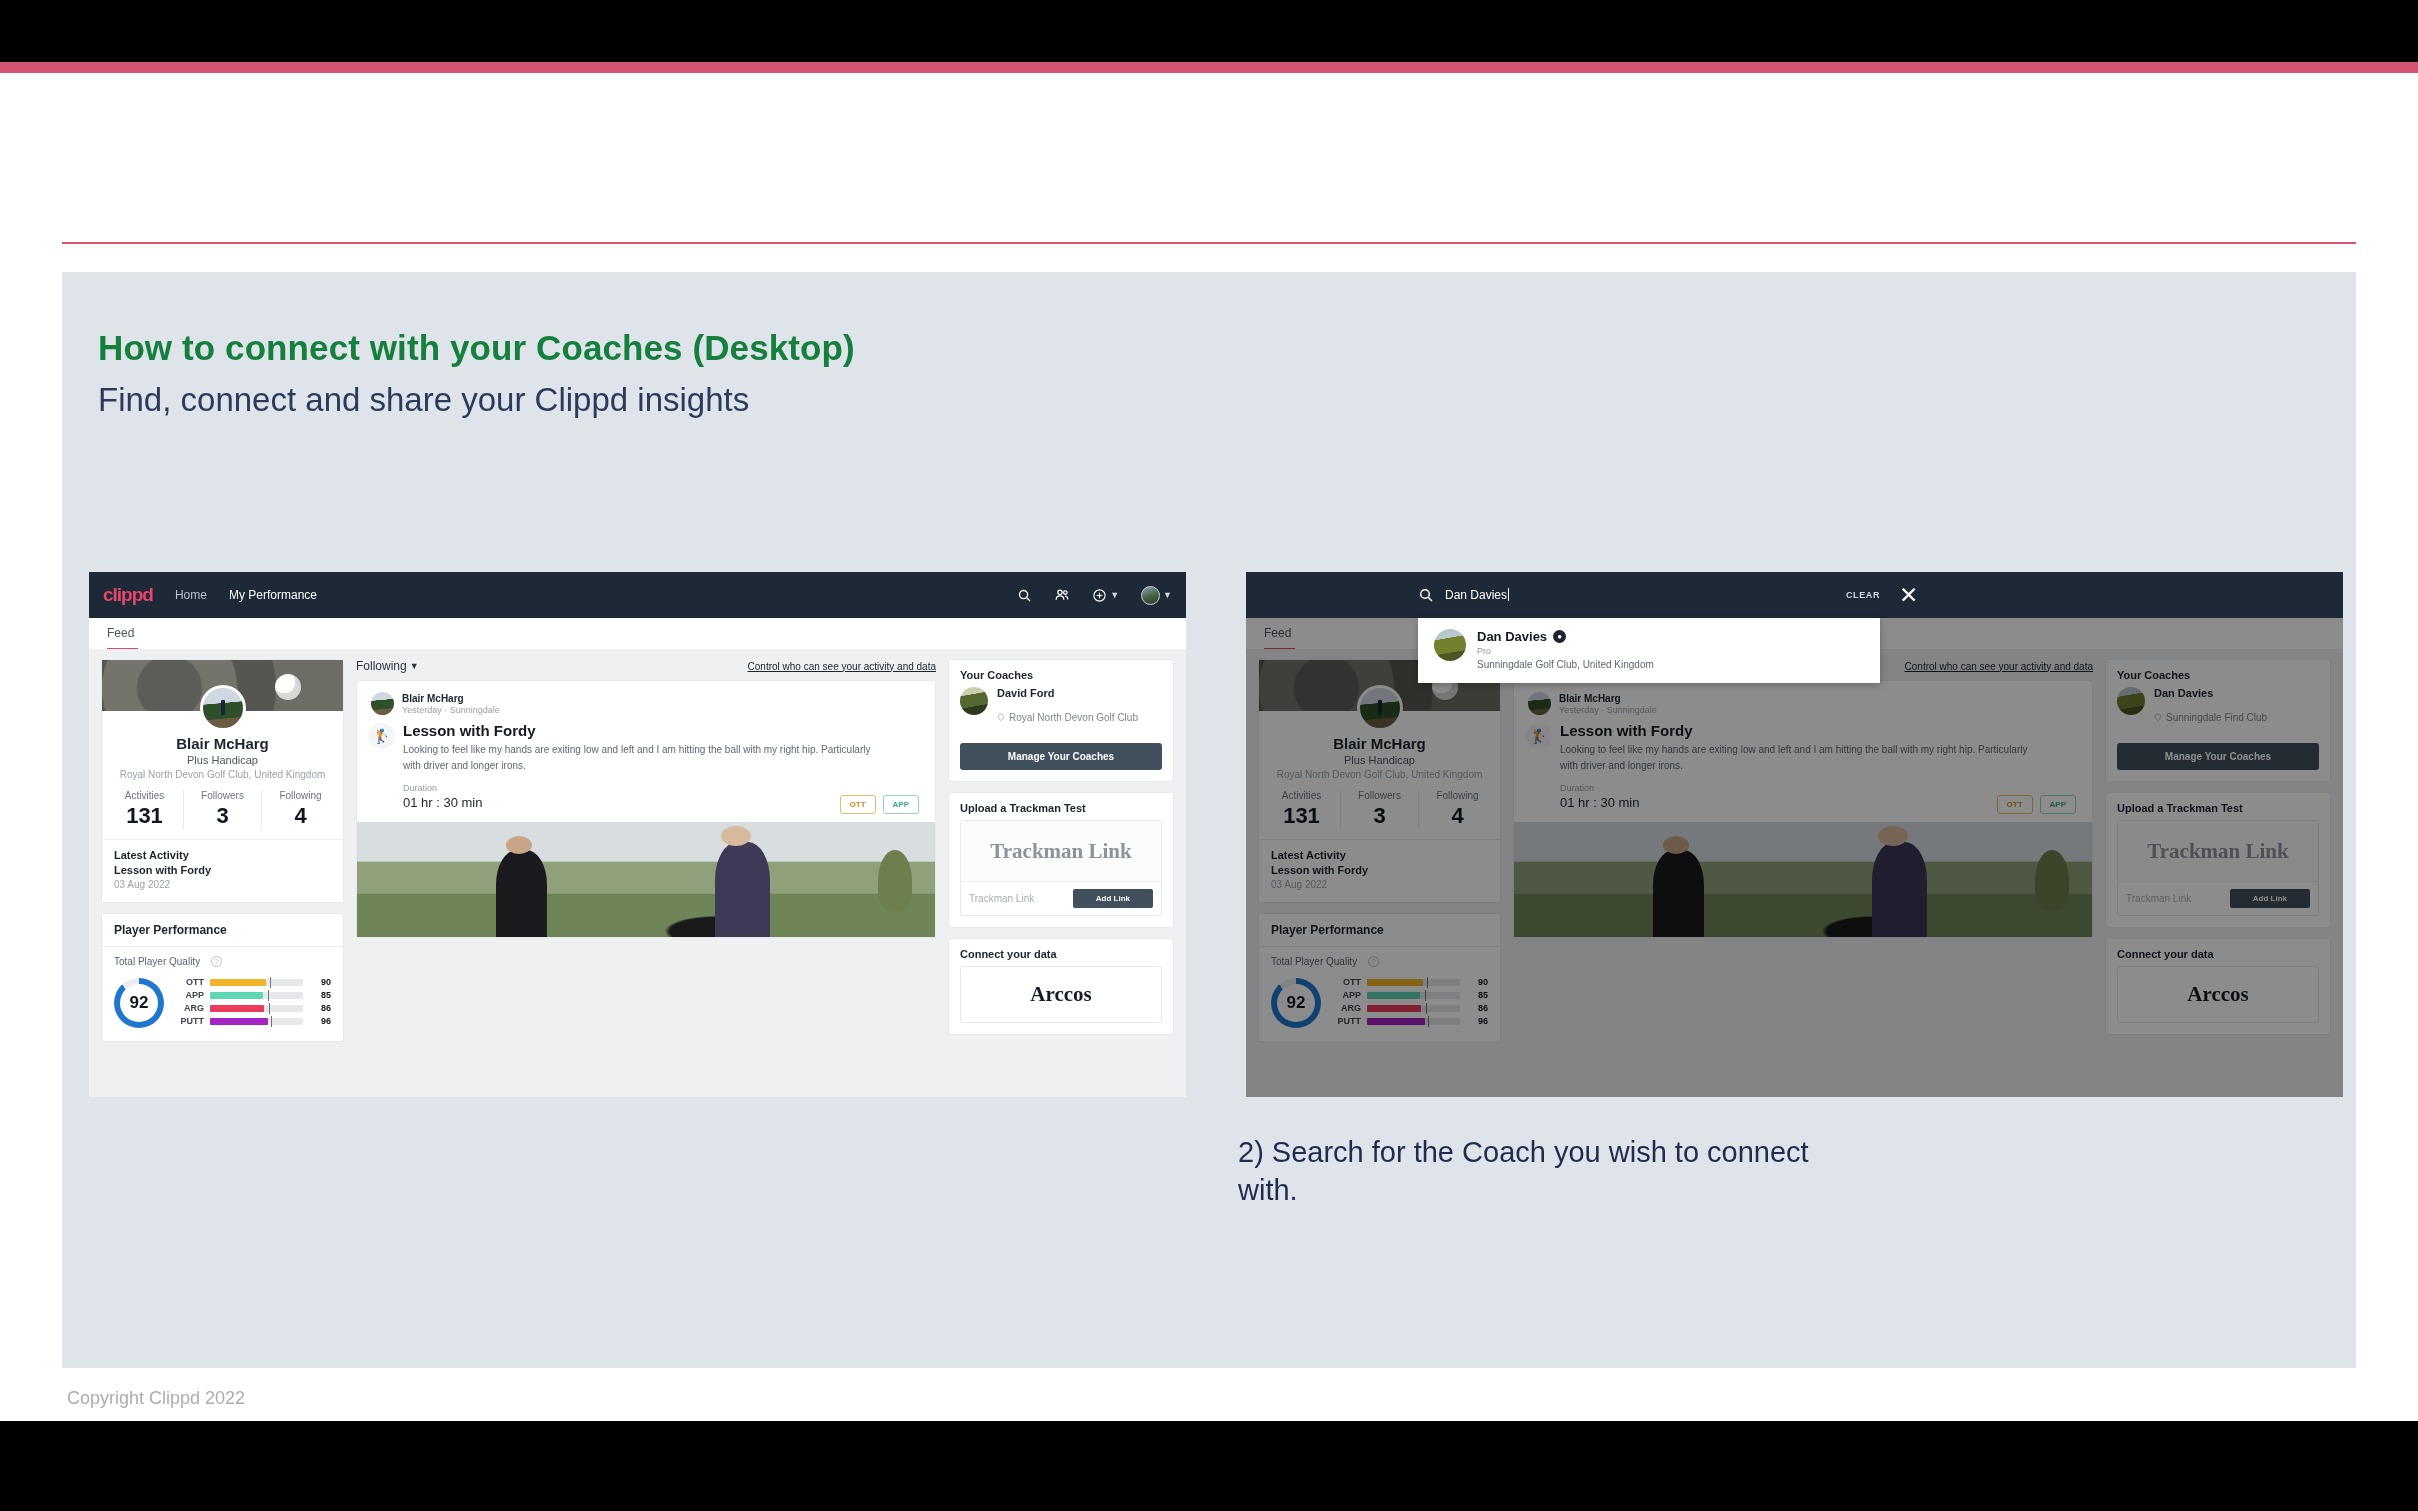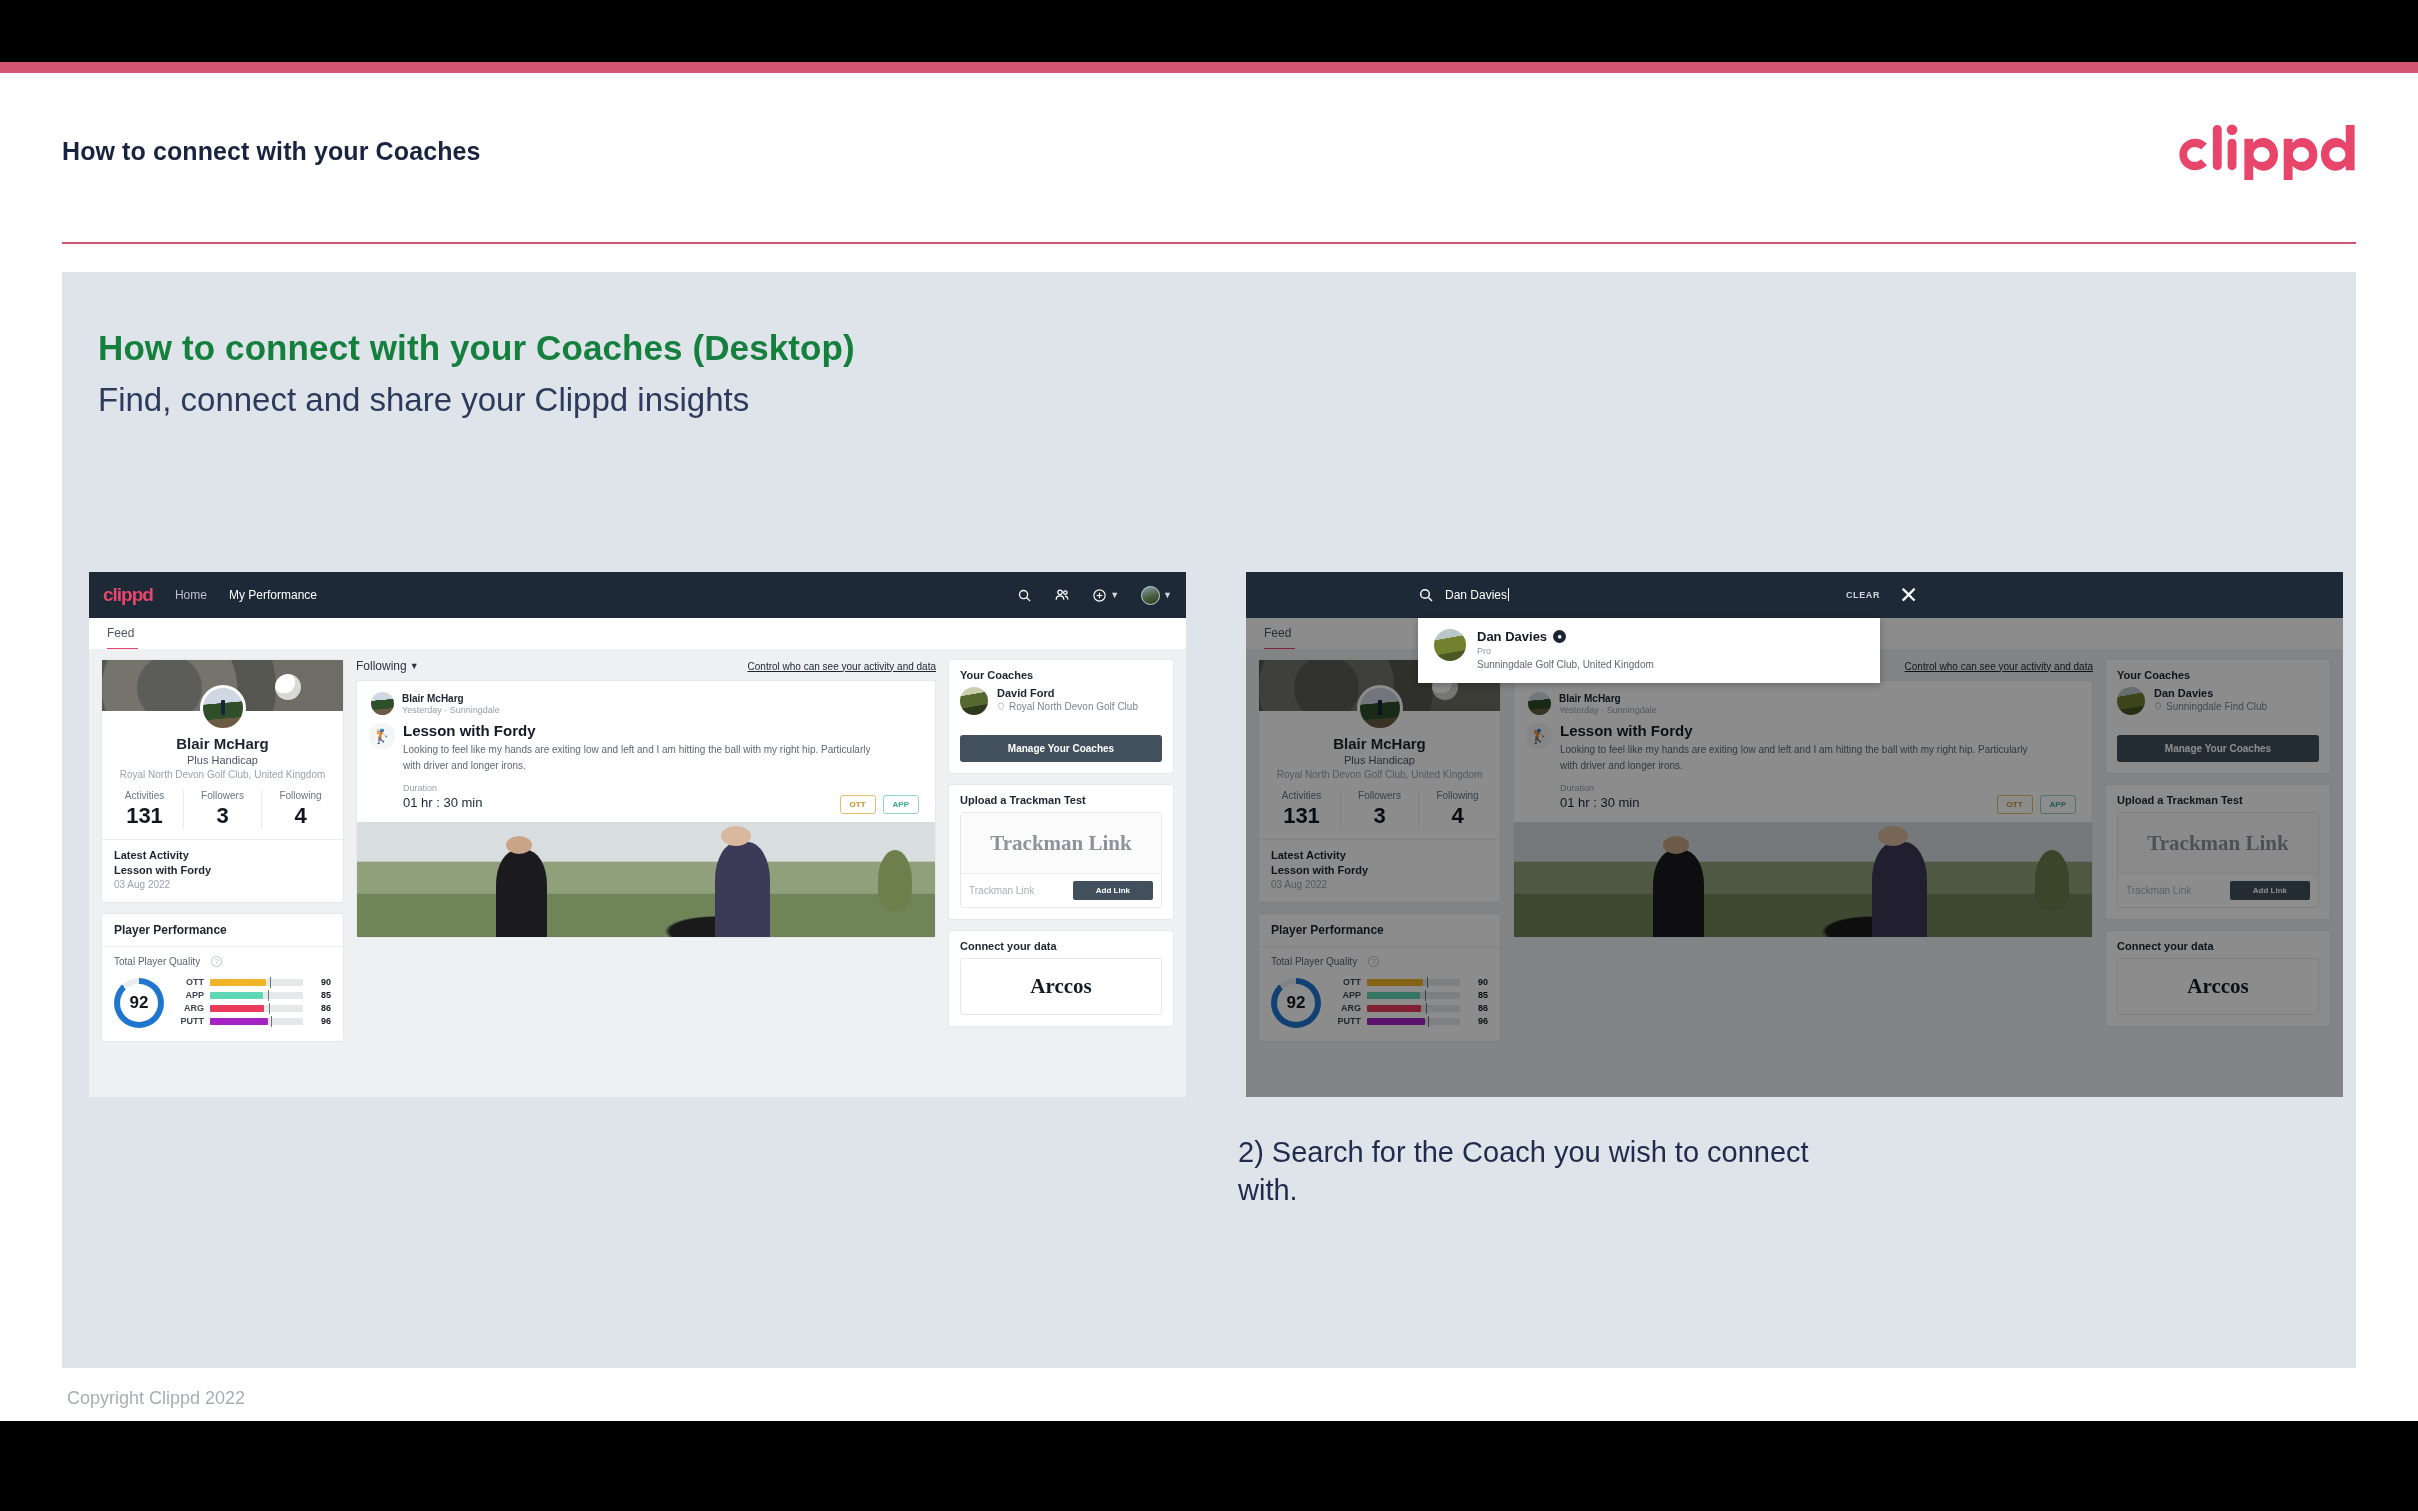--- a/index.html
+++ b/index.html
@@ -200,21 +200,21 @@
 
   
   .rc-head { padding:9px 11px 6px 11px; font-size:11px; font-weight:700; color:#1b2430; }
   .coach-row { display:flex; align-items:flex-start; padding:0 11px 20px 11px; }
   .coach-av {
     width:28px; height:28px; border-radius:50%; flex:none; margin-right:9px;
   }
   .coach-av.a1 { background: linear-gradient(170deg,#c9cfae 0 28%, #55682f 29% 66%, #2f3a1d 67% 100%); }
   .coach-av.a2 { background: linear-gradient(170deg,#b9c7c9 0 30%, #6f7d2e 31% 70%, #4a5520 71% 100%); }
   .coach-name { font-size:11px; font-weight:700; color:#1b2430; }
-  .coach-club { font-size:10px; color:#7c8591; margin-top:2px; display:flex; align-items:center; gap:4px; }
+  .coach-club { font-size:10px; color:#7c8591; margin-top:13px; display:flex; align-items:center; gap:4px; }
   .btn-dark {
     display:block; margin:0 11px 11px 11px; background:#41505c; color:#fff;
     font-size:10px; font-weight:700; text-align:center; padding:8px 0; border-radius:3px;
   }
   .tm-box { margin:0 11px 11px 11px; border:1px solid #e6e8eb; border-radius:3px; }
   .tm-logo {
     height:61px; display:flex; align-items:center; justify-content:center;
     font-family:"Liberation Serif", serif; font-size:21px; font-weight:700; color:#8d939b;
     background:#fbfbfc; border-bottom:1px solid #eceef0;
   }
@@ -263,36 +263,20 @@
   svg { display:block; }
 </style>
 </head>
 <body>
 
 <div class="slide">
 
   <div class="topbar-black"></div>
   <div class="topbar-pink"></div>
 
-  <div class="hdr">
-    <div class="hdr-title">How to connect with your Coaches</div>
-    <div class="hdr-logo">
-      <svg viewBox="0 0 190 64" width="188" height="63" aria-hidden="true">
-        <g fill="#e8456b">
-          <path d="M22 22c-9 0-16 7-16 16s7 16 16 16c5 0 9-2 12-5l-6-6c-1.5 1.6-3.6 2.6-6 2.6-4.7 0-8.2-3.4-8.2-7.6S17.3 30.4 22 30.4c2.4 0 4.5 1 6 2.6l6-6c-3-3-7-5-12-5z"></path>
-          <rect x="40" y="8" width="9" height="46" rx="4.5"></rect>
-          <rect x="55" y="22" width="9" height="32" rx="4.5"></rect>
-          <circle cx="59.5" cy="13" r="5.4"></circle>
-          <path d="M72 22h9v4.4c2.4-3.1 6-5 10.2-5 8.5 0 15 7.2 15 16.6S99.7 54.6 91.2 54.6c-4.2 0-7.8-1.9-10.2-5V64h-9V22zm17.5 8.4c-4.6 0-8.2 3.4-8.2 7.6s3.6 7.6 8.2 7.6 8.2-3.4 8.2-7.6-3.6-7.6-8.2-7.6z"></path>
-          <path d="M112 22h9v4.4c2.4-3.1 6-5 10.2-5 8.5 0 15 7.2 15 16.6s-6.5 16.6-15 16.6c-4.2 0-7.8-1.9-10.2-5V64h-9V22zm17.5 8.4c-4.6 0-8.2 3.4-8.2 7.6s3.6 7.6 8.2 7.6 8.2-3.4 8.2-7.6-3.6-7.6-8.2-7.6z"></path>
-          <path d="M175 8h9v46h-9v-4.4c-2.4 3.1-6 5-10.2 5-8.5 0-15-7.2-15-16.6s6.5-16.6 15-16.6c4.2 0 7.8 1.9 10.2 5V8zm-8.5 22.4c-4.6 0-8.2 3.4-8.2 7.6s3.6 7.6 8.2 7.6 8.2-3.4 8.2-7.6-3.6-7.6-8.2-7.6z"></path>
-        </g>
-      </svg>
-    </div>
-  </div>
   <div class="hdr-rule"></div>
 
   <div class="panel">
     <div class="panel-h1">How to connect with your Coaches (Desktop)</div>
     <div class="panel-h2">Find, connect and share your Clippd insights</div>
   </div>
 
   <div class="shot shot1">
 
     <div class="appnav">

